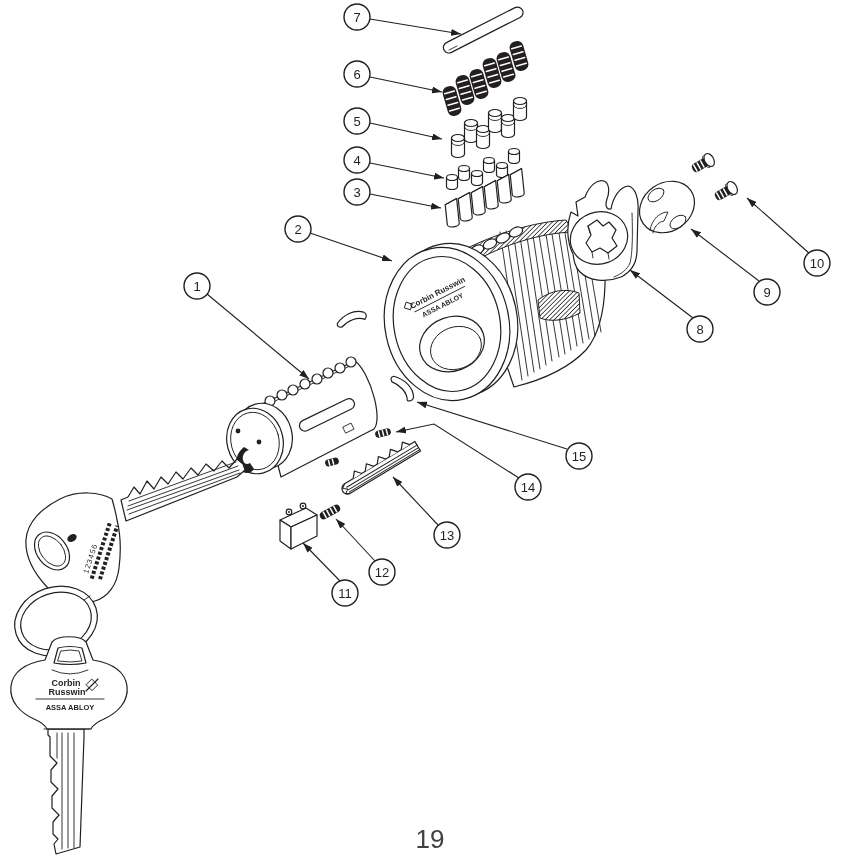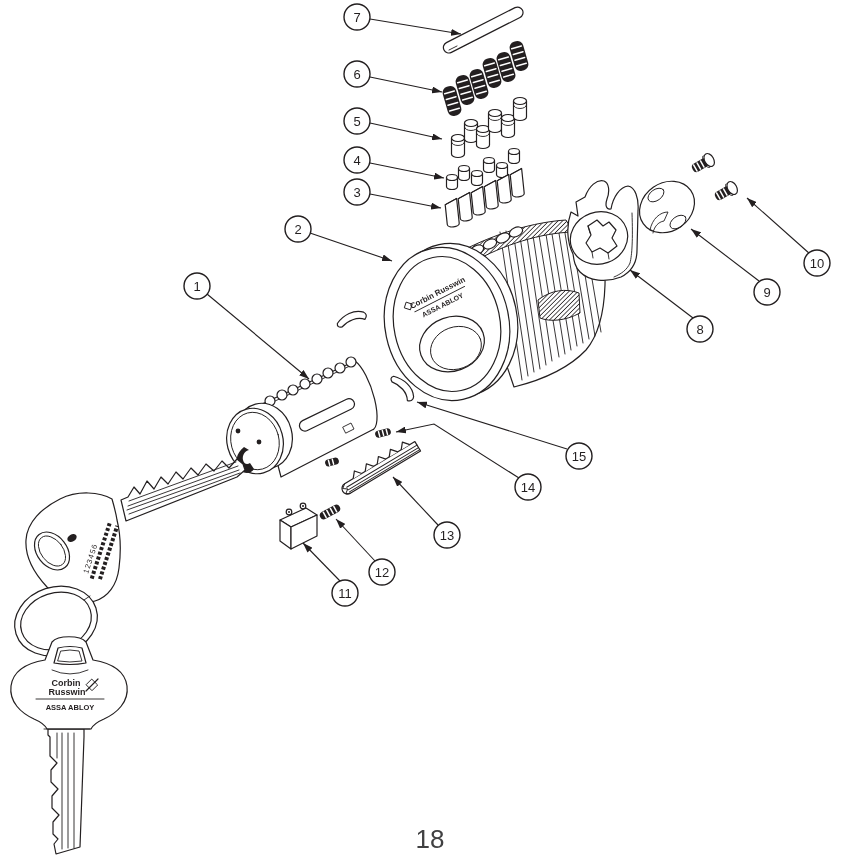--- a/index.html
+++ b/index.html
@@ -395,15 +395,15 @@
           <circle class="co" cx="528" cy="487" r="13"></circle>
           <text class="num" x="528" y="491.5">14</text>
         </g>
     <g>
           <circle class="co" cx="579" cy="456" r="13"></circle>
           <text class="num" x="579" y="460.5">15</text>
         </g>
   </g>
 </svg>
 
-<div id="pageNum">18</div>
+<div id="pageNum">19</div>
 
 </div>
 
 </body></html>

